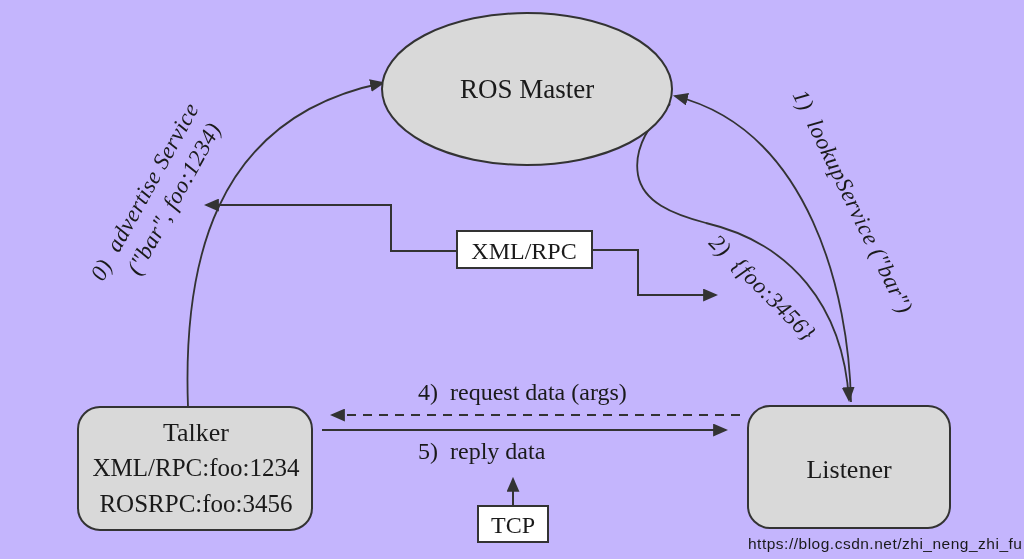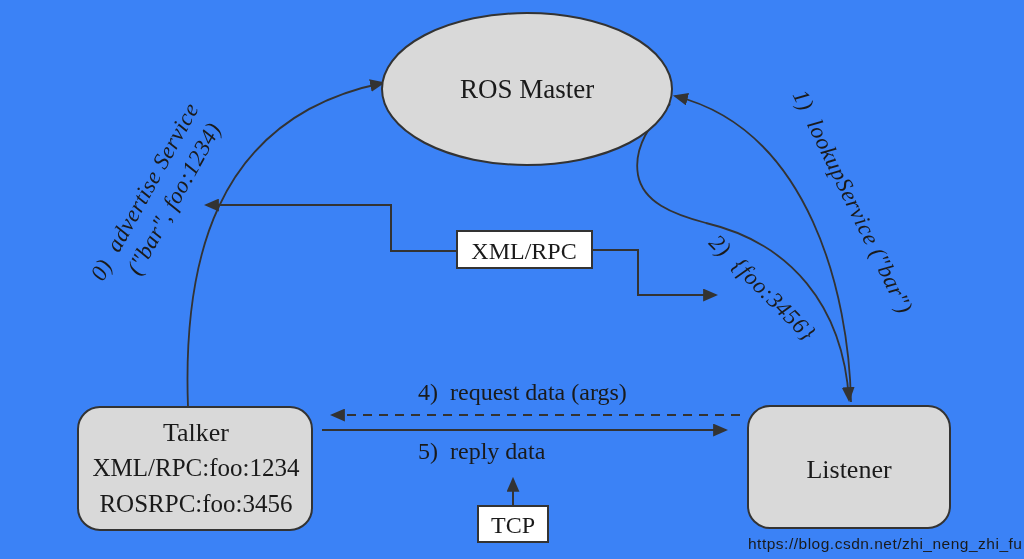--- a/index.html
+++ b/index.html
@@ -1,16 +1,16 @@
 <!DOCTYPE html>
 <html><head>
 <meta charset="utf-8">
 <style>
   html,body{margin:0;padding:0;background:#ffffff;}
-  .stage{position:relative;width:1024px;height:559px;background:#3b82f6;overflow:hidden;text-align:right;}
+  .stage{position:relative;width:1024px;height:559px;background:#c4b5fd;overflow:hidden;text-align:right;}
   svg{display:block;}
   text{font-family:"Liberation Serif","DejaVu Serif",serif;fill:#1a1a1a;white-space:pre;}
   .master-label{font-size:27px;}
   .node-title{font-size:26px;}
   .node-line{font-size:25px;}
   .small-box-label{font-size:24px;}
   .hlabel{font-size:24px;}
   .rlabel{font-size:23px;font-style:italic;letter-spacing:.5px;}
   .watermark{font-family:"Liberation Sans","DejaVu Sans",sans-serif;font-size:15.5px;letter-spacing:.5px;}
   .edge{fill:none;stroke:#333333;stroke-width:2;}

